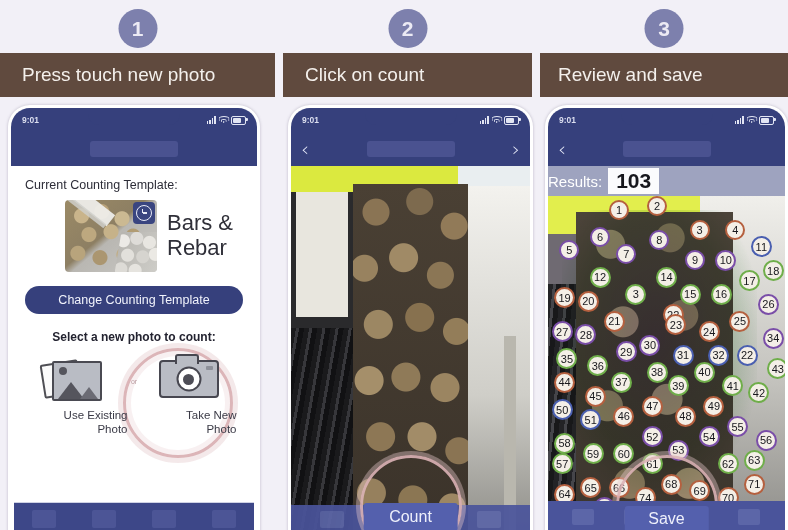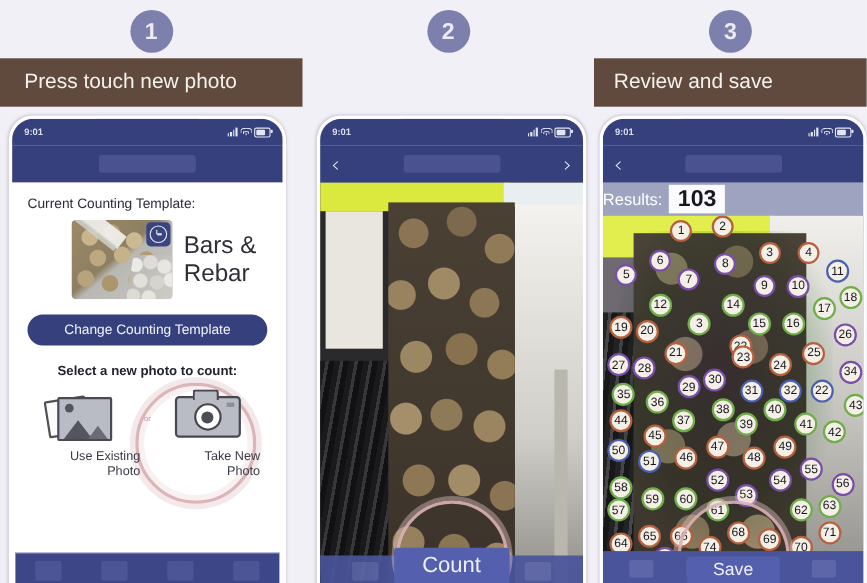--- a/index.html
+++ b/index.html
@@ -210,21 +210,21 @@
     position:absolute;left:0;top:44%;width:28%;bottom:0;
     background:repeating-linear-gradient(100deg,#1a1a1c 0 5px,#37373b 5px 8px,#111113 8px 13px);
   }
   .wall-l{position:absolute;left:2%;top:26px;width:22%;height:34%;background:#e8e6de;}
   .wall-r{position:absolute;right:0;top:20px;width:26%;bottom:0;background:linear-gradient(180deg,#f3f2ee,#cfcec8 60%,#8e8d88);}
   .post-r{position:absolute;right:6%;top:46%;width:12px;bottom:0;background:#b9b7ae;}
 
   .bigbtn{
     position:absolute;left:50%;transform:translateX(-50%);bottom:4px;
     background:#5460ad;color:#eef0fb;border:none;border-radius:3px;
-    padding:5px 26px;font-size:20px;font-family:"Liberation Sans",sans-serif;cursor:pointer;
+    padding:5px 26px;font-size:16px;font-family:"Liberation Sans",sans-serif;cursor:pointer;
     z-index:5;
   }
   .btn-halo{
     position:absolute;left:50%;transform:translateX(-50%);bottom:-22px;
     width:96px;height:96px;border-radius:50%;
     border:3px solid rgba(220,178,182,.9);
     box-shadow:0 0 0 4px rgba(232,203,206,.4);
     z-index:4;pointer-events:none;
   }
   .footer2{position:absolute;left:0;right:0;bottom:0;height:30px;background:#4a549b;opacity:.92;}
@@ -374,20 +374,21 @@
           <span class="tb"></span>
           <span class="tb"></span>
           <span class="tb"></span>
         </div>
       </div>
     </div>
   </div>
 
   <div class="col c2">
     <div class="step-badge">2</div>
+    <div class="step-bar">Click on count</div>
 
     <div class="phone">
       <div class="screen">
 
         <div class="statusbar">
           <div class="notch"></div>
           <div class="clock">9:01</div>
           <div class="statusicons">
             <span class="bars-ico">
                 <i></i>

